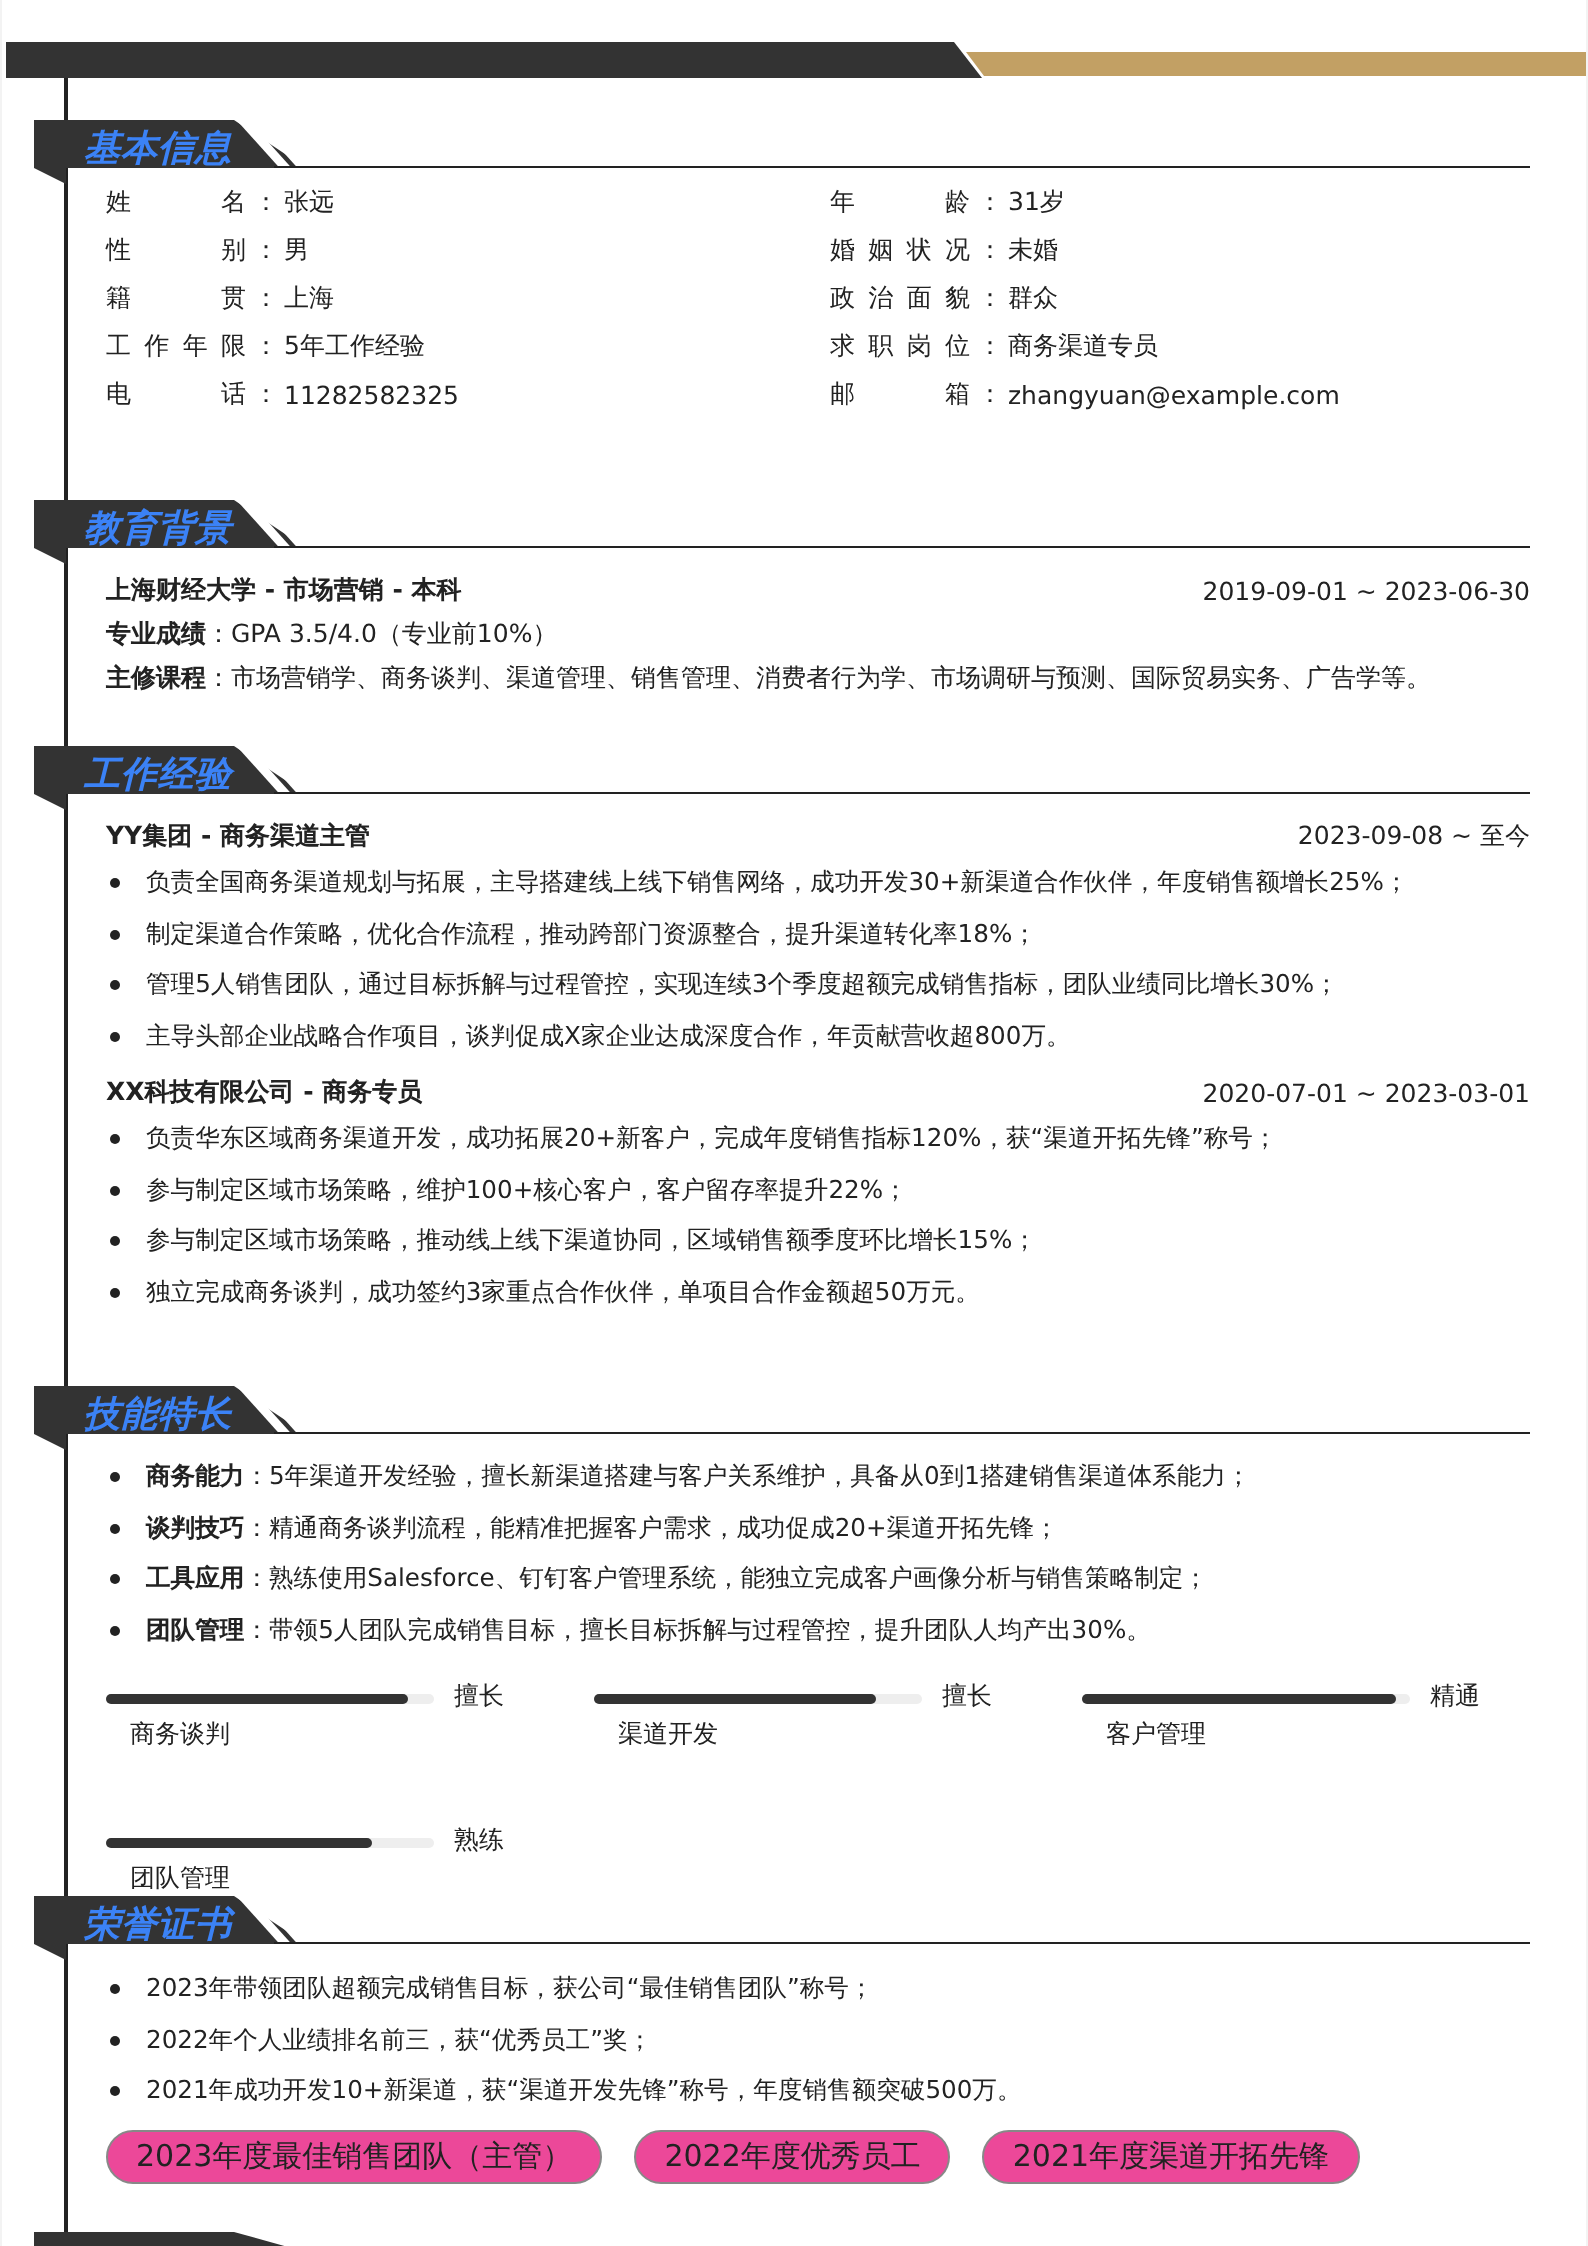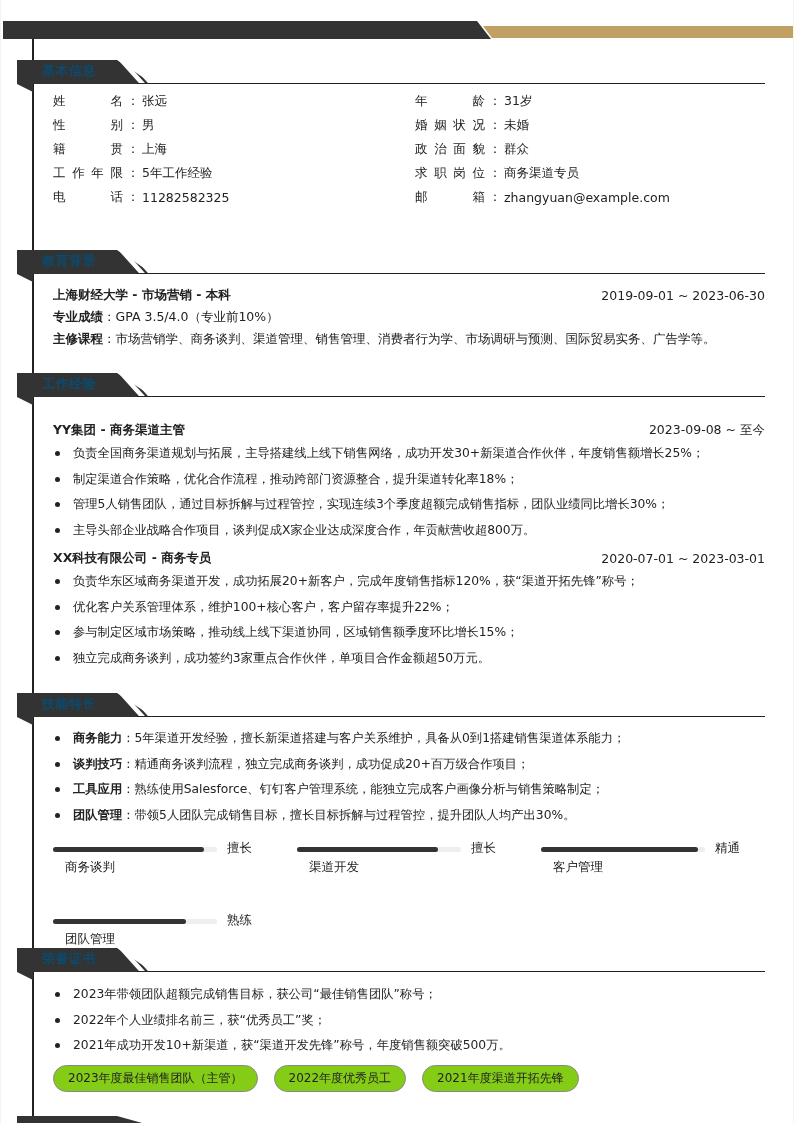--- a/index.html
+++ b/index.html
@@ -18,21 +18,21 @@
   .vline { position: absolute; left: 31px; top: 39px; width: 1.5px; height: 1080px; background: #222; }
 
   
   .section { position: absolute; left: 16px; width: 748px; }
   .sec-head { position: relative; height: 34px; }
   .sec-tab { position: absolute; left: 0; top: 0; height: 24px; width: 136px; background: #333;
     clip-path: polygon(0 0, 100px 0, 136px 100%, 0 100%); }
   .sec-stripe { position: absolute; top: 0; height: 24px; width: 6px; background: #fff; transform: skewX(42deg); }
   .sec-fold { position: absolute; left: 0; top: 24px; width: 16px; height: 8px; background: #333;
     clip-path: polygon(0 0, 100% 0, 100% 100%); }
-  .sec-title { position: absolute; left: 25px; top: 2px; color: #0c4a6e; font-size: 13px; font-weight: bold; letter-spacing: 0.5px; }
+  .sec-title { position: absolute; left: 25px; top: 2px; color: #3b82f6; font-size: 18px; font-weight: bold; letter-spacing: 0.5px; font-style: italic; }
   .sec-rule { position: absolute; left: 120px; right: 0; top: 23px; height: 1.2px; background: #222; }
 
   .body { padding-left: 36px; padding-right: 0; }
 
   
   .info-grid { display: grid; grid-template-columns: 362px 1fr; row-gap: 4px; }
   .info-row { display: flex; height: 20px; align-items: center; font-size: 12.5px; }
   .info-label { width: 70px; display: flex; justify-content: space-between; color: #222; }
   .info-label span { display: inline-block; }
   .info-colon { width: 14px; text-align: center; margin-left: 3px; }
@@ -48,21 +48,21 @@
 
   
   .skills-grid { display: grid; grid-template-columns: 216px 216px 216px; column-gap: 0; row-gap: 8px; margin-top: 12px; gap: 28px; }
   .skill { height: 44px; position: relative; }
   .skill-track { position: absolute; left: 0; top: 7px; width: 164px; height: 5px; border-radius: 3px; background: #eee; }
   .skill-fill { position: absolute; left: 0; top: 0; height: 5px; border-radius: 3px; background: #333; }
   .skill-level { position: absolute; left: 174px; top: 0; font-size: 12.5px; }
   .skill-name { position: absolute; left: 12px; top: 19px; font-size: 12.5px; }
 
   .badges { display: flex; gap: 16px; margin-top: 6px; }
-  .badge { border: 1px solid #888; border-radius: 14px; padding: 0 14px; height: 27px; display: flex; align-items: center; font-size: 12px; background: #84cc16; }
+  .badge { border: 1px solid #888; border-radius: 14px; padding: 0 14px; height: 27px; display: flex; align-items: center; font-size: 15px; background: #ec4899; }
 
   .bottom-tab { position: absolute; left: 16px; top: 1116px; height: 10px; width: 136px; background: #333;
     clip-path: polygon(0 0, 100px 0, 136px 100%, 0 100%); }
 </style>
 </head>
 <body>
 
 <div class="page">
 
   <div class="top-bar">
@@ -201,41 +201,41 @@
 
   <div class="section" style="top:373px;">
     <div class="sec-head">
       <div class="sec-tab"></div>
       <div class="sec-stripe" style="left:112px;"></div>
       <div class="sec-stripe" style="left:121px;"></div>
       <div class="sec-fold"></div>
       <div class="sec-title">工作经验</div>
       <div class="sec-rule"></div>
     </div>
-    <div class="body" id="work-body" style="margin-top:12px;">
+    <div class="body" id="work-body" style="margin-top:0px;">
         <div>
           <div class="row-between">
             <span class="bold">YY集团 - 商务渠道主管</span>
             <span>2023-09-08 ~ 至今</span>
           </div>
           <ul class="bullets">
             <li>负责全国商务渠道规划与拓展，主导搭建线上线下销售网络，成功开发30+新渠道合作伙伴，年度销售额增长25%；</li>
             <li>制定渠道合作策略，优化合作流程，推动跨部门资源整合，提升渠道转化率18%；</li>
             <li>管理5人销售团队，通过目标拆解与过程管控，实现连续3个季度超额完成销售指标，团队业绩同比增长30%；</li>
             <li>主导头部企业战略合作项目，谈判促成X家企业达成深度合作，年贡献营收超800万。</li>
           </ul>
         </div>
         <div style="margin-top: 4px;">
           <div class="row-between">
             <span class="bold">XX科技有限公司 - 商务专员</span>
             <span>2020-07-01 ~ 2023-03-01</span>
           </div>
           <ul class="bullets">
             <li>负责华东区域商务渠道开发，成功拓展20+新客户，完成年度销售指标120%，获“渠道开拓先锋”称号；</li>
-            <li>优化客户关系管理体系，维护100+核心客户，客户留存率提升22%；</li>
+            <li>参与制定区域市场策略，维护100+核心客户，客户留存率提升22%；</li>
             <li>参与制定区域市场策略，推动线上线下渠道协同，区域销售额季度环比增长15%；</li>
             <li>独立完成商务谈判，成功签约3家重点合作伙伴，单项目合作金额超50万元。</li>
           </ul>
         </div>
       </div>
   </div>
 
   <div class="section" style="top:693px;">
     <div class="sec-head">
       <div class="sec-tab"></div>
@@ -246,21 +246,21 @@
       <div class="sec-rule"></div>
     </div>
     <div class="body" style="margin-top:-1px;">
       <ul class="bullets" id="skill-items">
           <li>
             <span class="bold">商务能力</span>
             <span>：5年渠道开发经验，擅长新渠道搭建与客户关系维护，具备从0到1搭建销售渠道体系能力；</span>
           </li>
           <li>
             <span class="bold">谈判技巧</span>
-            <span>：精通商务谈判流程，独立完成商务谈判，成功促成20+百万级合作项目；</span>
+            <span>：精通商务谈判流程，能精准把握客户需求，成功促成20+渠道开拓先锋；</span>
           </li>
           <li>
             <span class="bold">工具应用</span>
             <span>：熟练使用Salesforce、钉钉客户管理系统，能独立完成客户画像分析与销售策略制定；</span>
           </li>
           <li>
             <span class="bold">团队管理</span>
             <span>：带领5人团队完成销售目标，擅长目标拆解与过程管控，提升团队人均产出30%。</span>
           </li>
         </ul>

